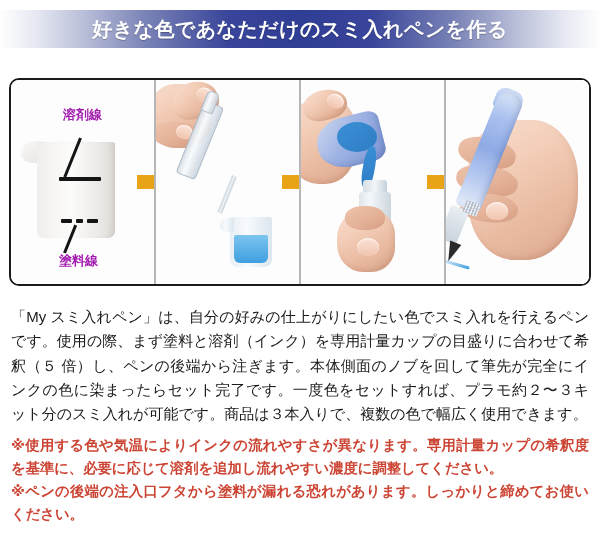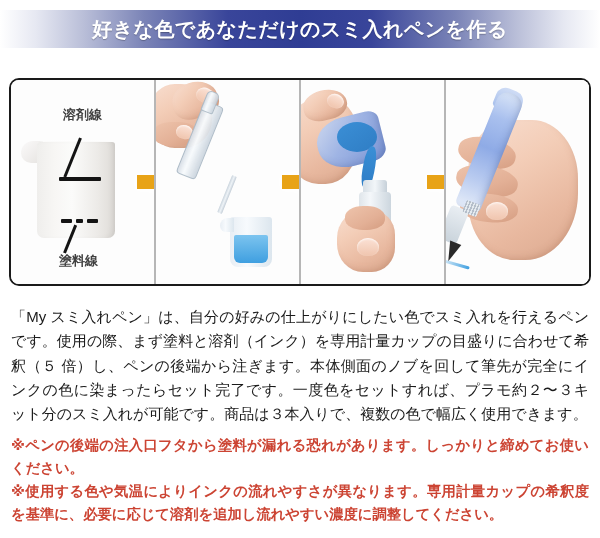--- a/index.html
+++ b/index.html
@@ -135,21 +135,21 @@
     left: 52px; top: 143px;
     width: 3px; height: 30px;
     transform: rotate(22deg);
     transform-origin: bottom center;
   }
 
   .cup-label {
     position: absolute;
     font-size: 13px;
     font-weight: bold;
-    color: #404040;
+    color: #a21caf;
     white-space: nowrap;
     font-family: Liberation Mono, monospace;
   }
   .label-solvent { left: 52px; top: 26px; }
   .label-paint   { left: 48px; top: 172px; }
 
   
   .photo { position: absolute; inset: 0; background: #fdfdfd; }
 
   .skin {
@@ -388,17 +388,17 @@
         <div class="pen-nib"></div>
         <div class="ink-stroke"></div>
       </div>
     </div>
 
   </div>
 
   <div class="body-text">「My スミ入れペン」は、自分の好みの仕上がりにしたい色でスミ入れを行えるペンです。使用の際、まず塗料と溶剤（インク）を専用計量カップの目盛りに合わせて希釈（５ 倍）し、ペンの後端から注ぎます。本体側面のノブを回して筆先が完全にインクの色に染まったらセット完了です。一度色をセットすれば、プラモ約２〜３キット分のスミ入れが可能です。商品は３本入りで、複数の色で幅広く使用できます。</div>
 
   <div class="notes">
+    <span class="note-line">※使用する色や気温によりインクの流れやすさが異なります。専用計量カップの希釈度を基準に、必要に応じて溶剤を追加し流れやすい濃度に調整してください。</span>
     <span class="note-line">※ペンの後端の注入口フタから塗料が漏れる恐れがあります。しっかりと締めてお使いください。</span>
-    <span class="note-line">※使用する色や気温によりインクの流れやすさが異なります。専用計量カップの希釈度を基準に、必要に応じて溶剤を追加し流れやすい濃度に調整してください。</span>
   </div>
 
 </div>
 
 </body></html>

